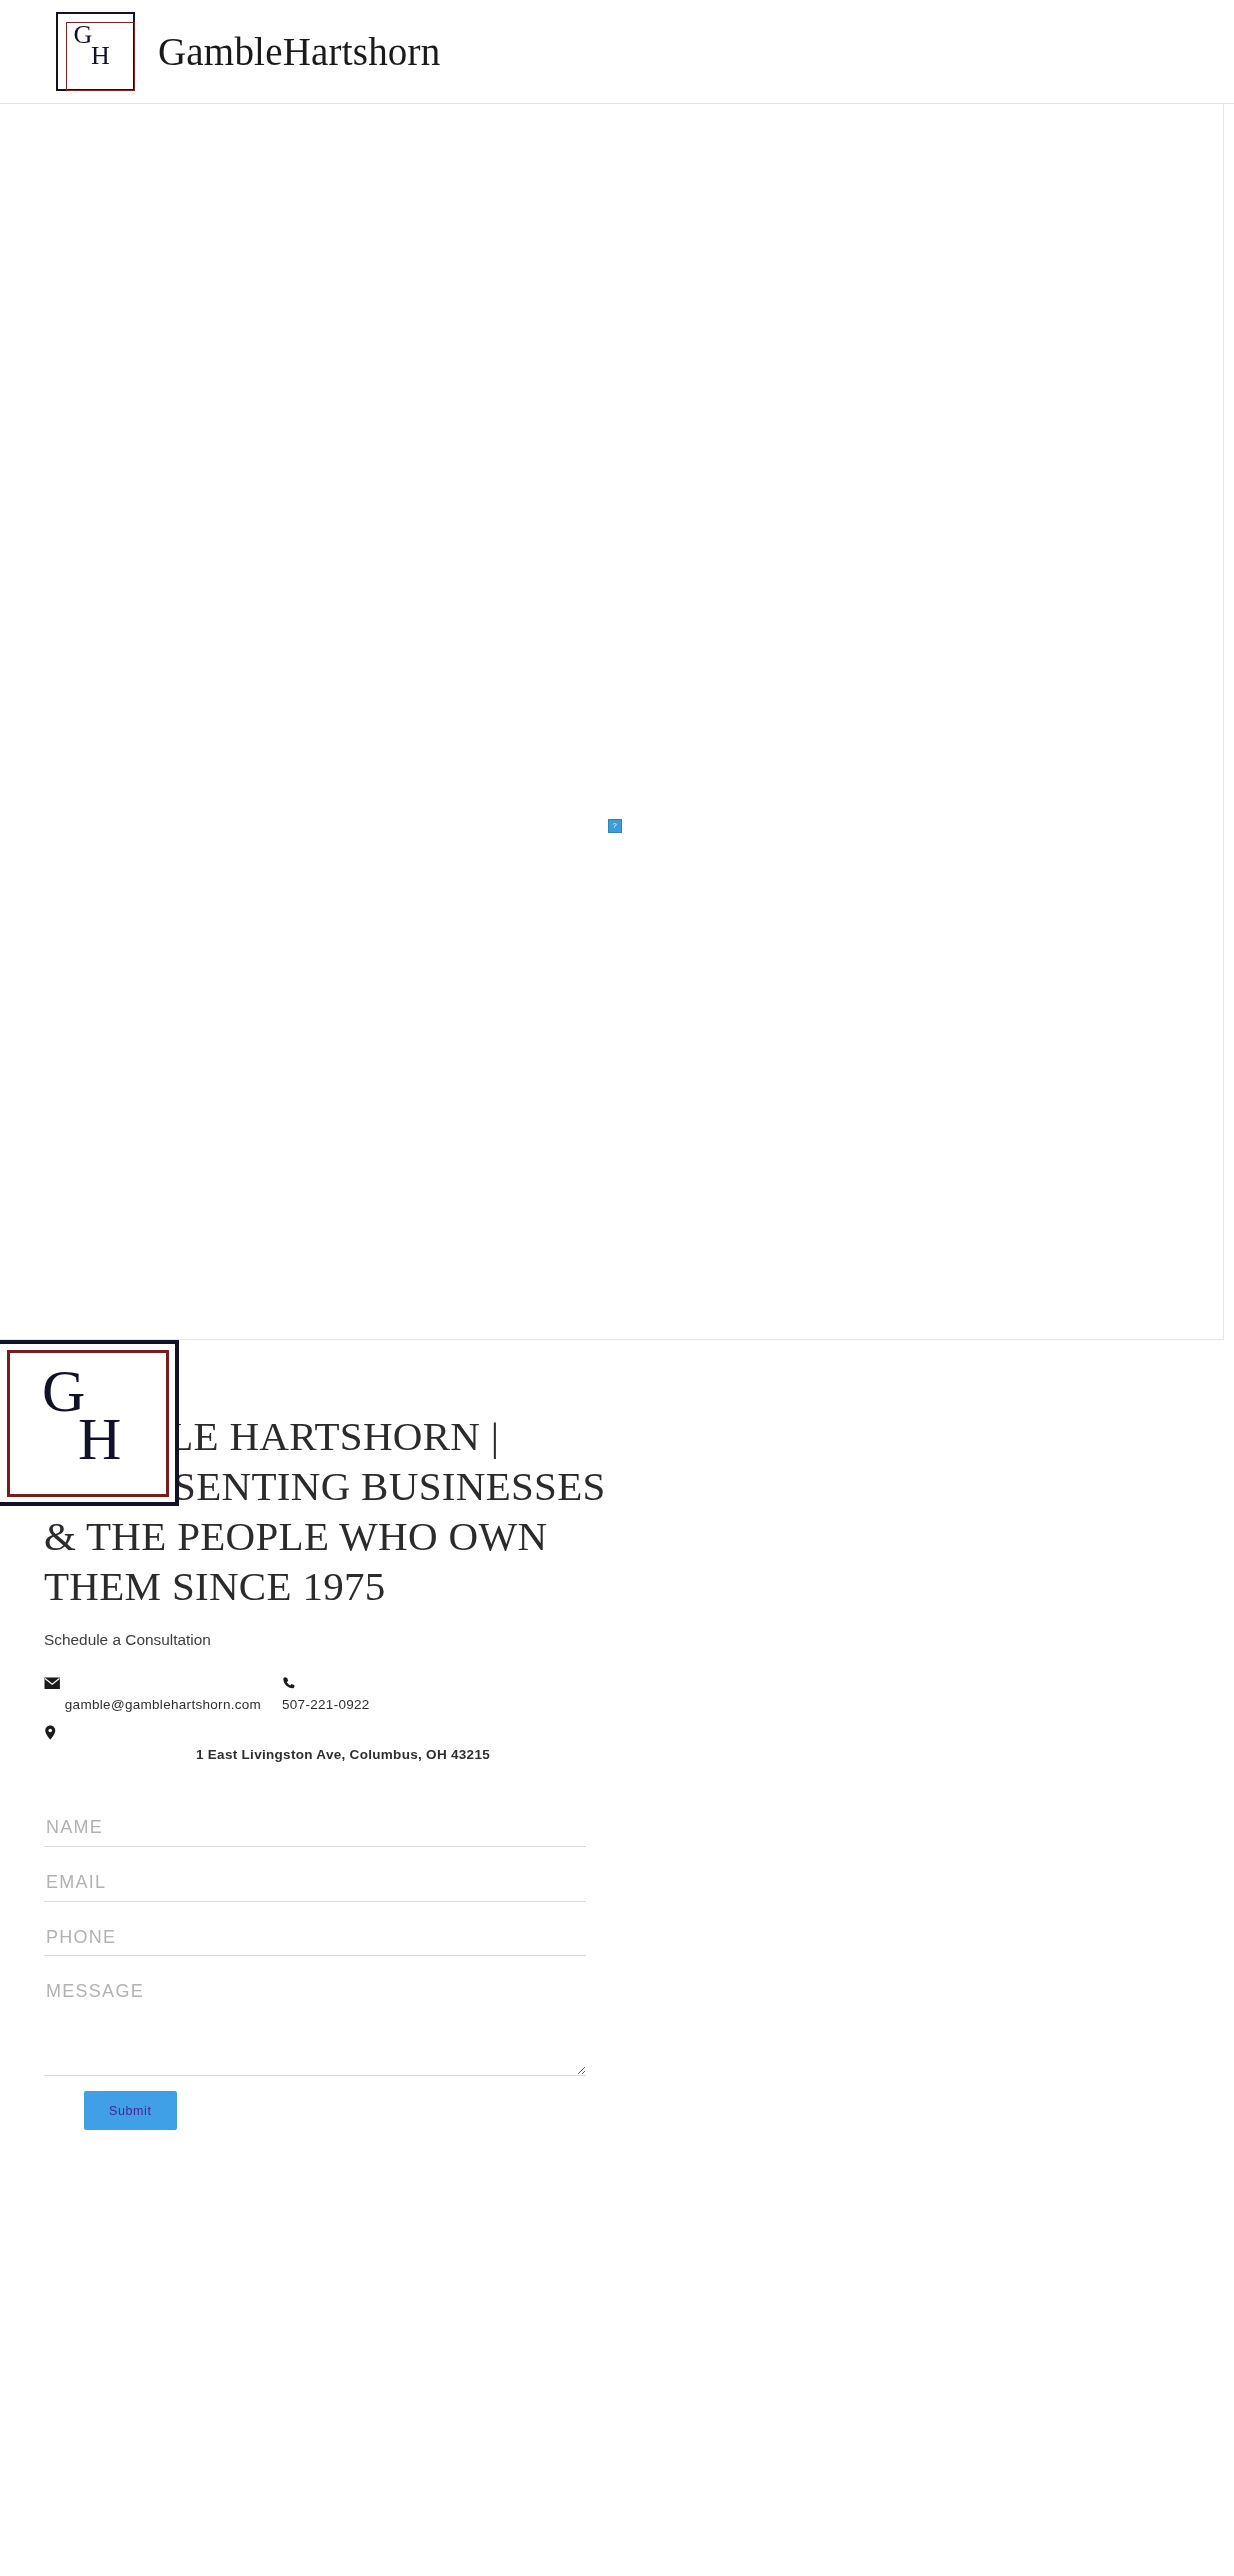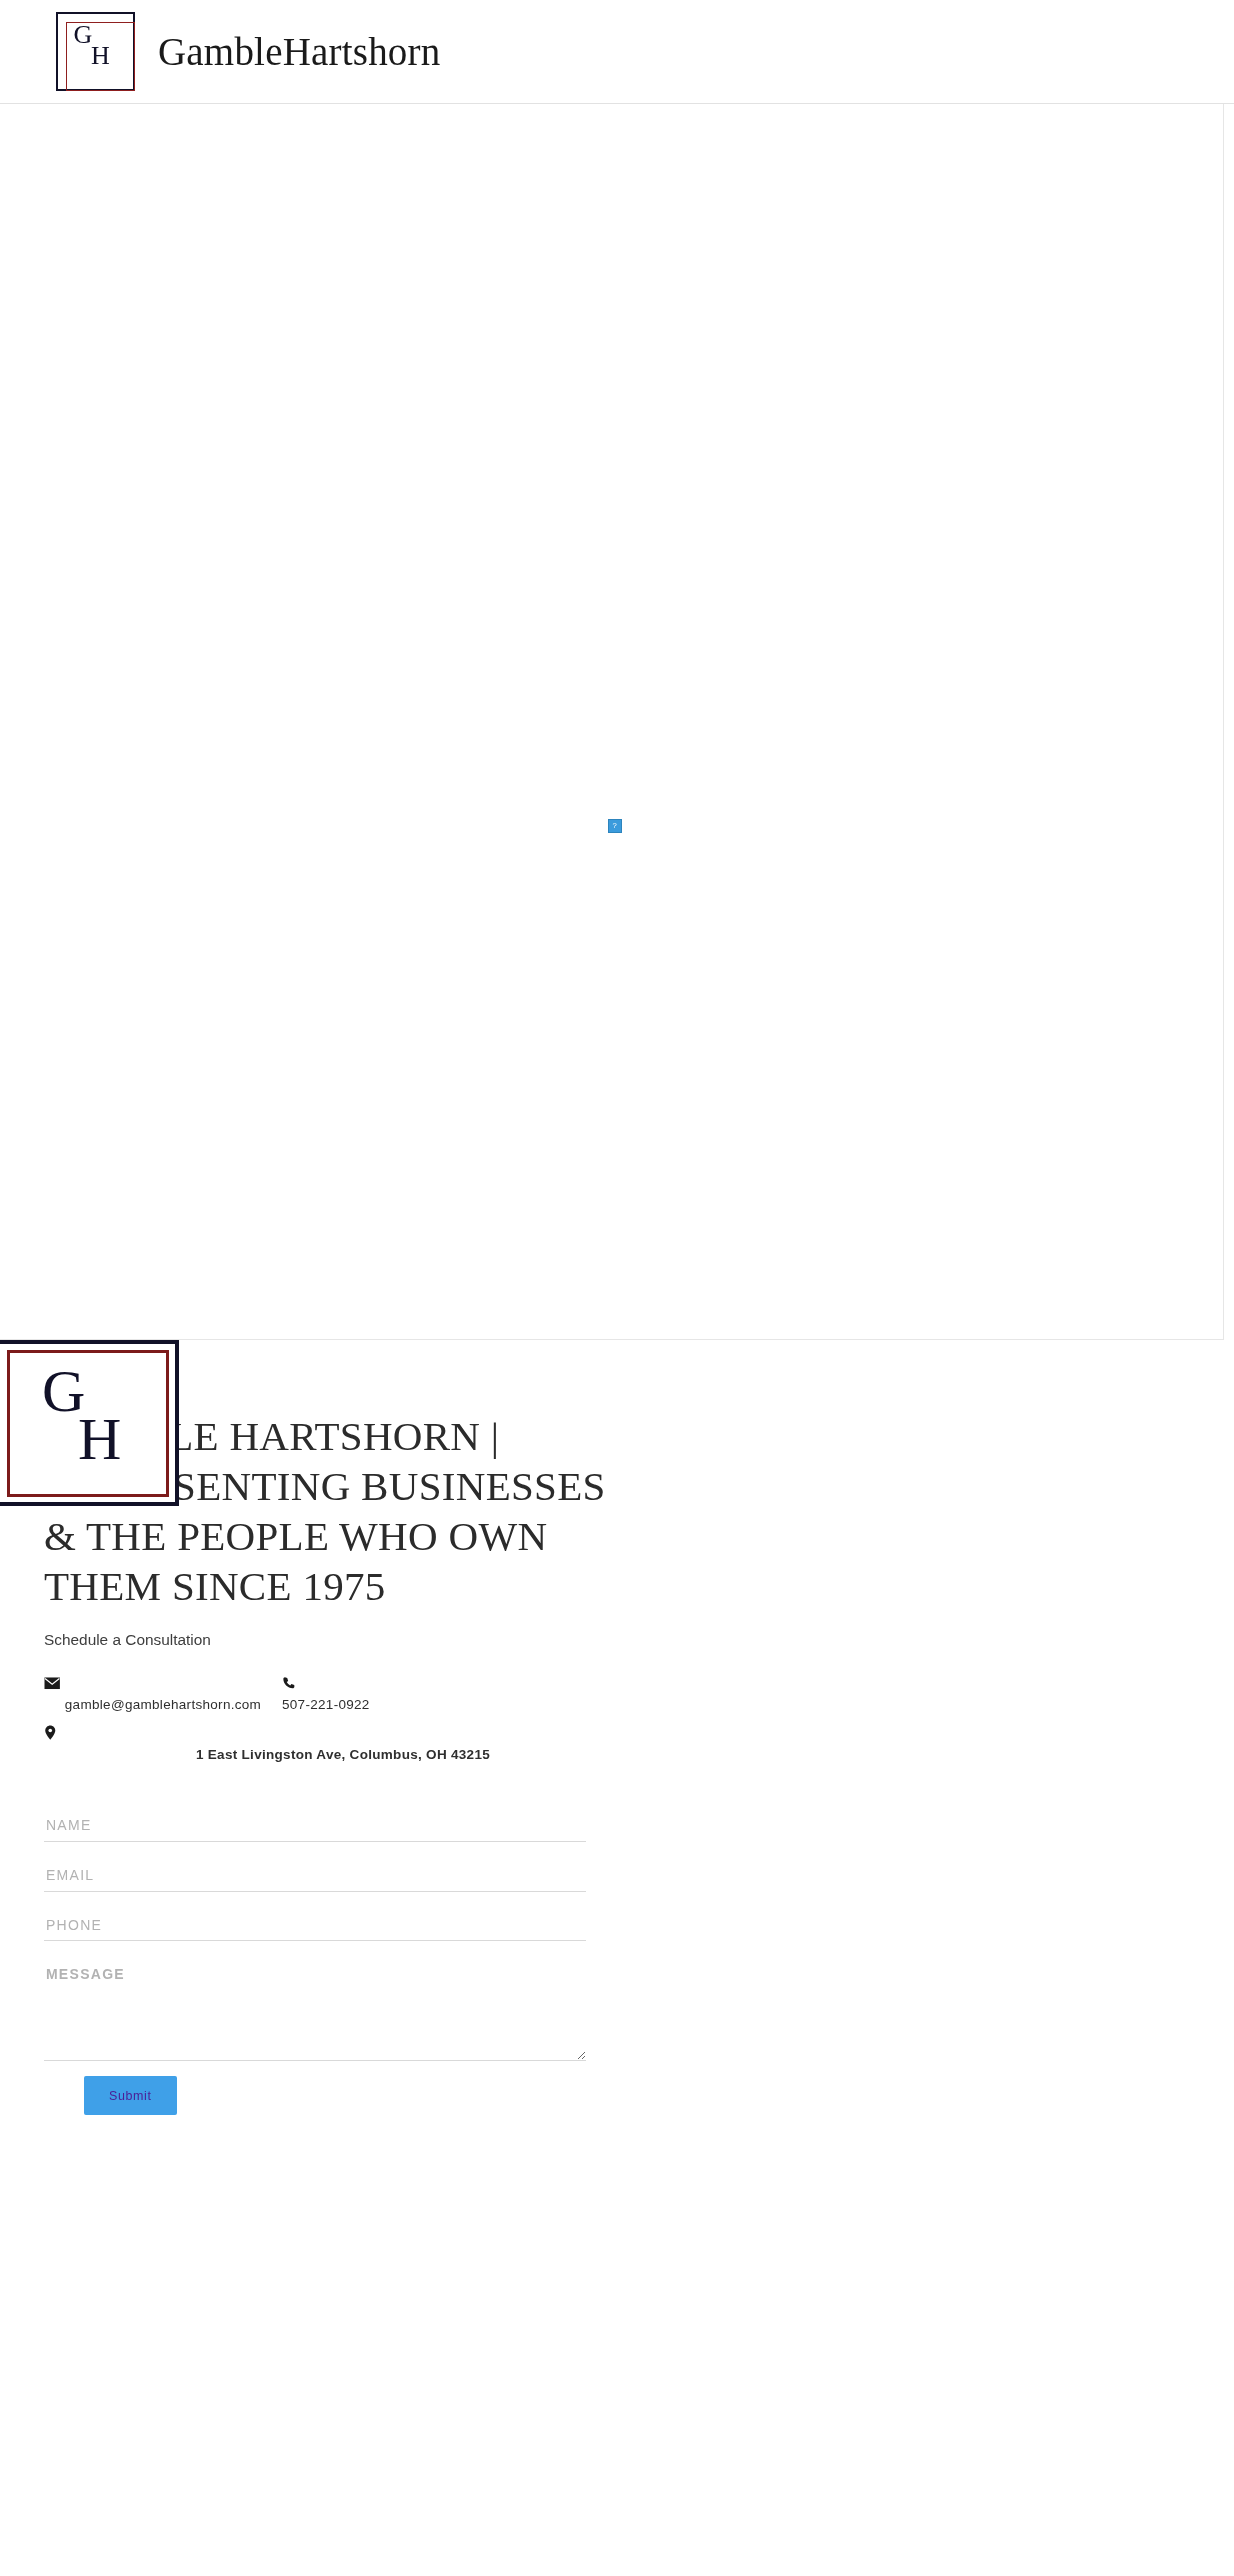--- a/index.html
+++ b/index.html
@@ -214,37 +214,36 @@
   .contact-form {
     margin-top: 44px;
     width: 542px;
   }
   .field {
     width: 542px;
     border: none;
     border-bottom: 1px solid #d9d9d9;
     background: transparent;
     font-family: "Liberation Sans", sans-serif;
-    font-size: 14px;
+    font-size: 18px;
     letter-spacing: 1.3px;
     color: #404040;
     padding: 9.6px 1.9px 7.7px 1.9px;
     margin-bottom: 15.4px;
     box-sizing: border-box;
     outline: none;
     display: block;
   }
   .field::placeholder {
     color: #b2b2b2;
     letter-spacing: 1.3px;
   }
   textarea.field {
     height: 104px;
     resize: vertical;
-    font-weight: bold;
   }
   .submit-btn {
     background: #3fa0e8;
     color: #4c1d95;
     border: none;
     font-family: "Liberation Sans", sans-serif;
     font-size: 12.5px;
     font-weight: normal;
     letter-spacing: 0.6px;
     padding: 12.5px 25px;

